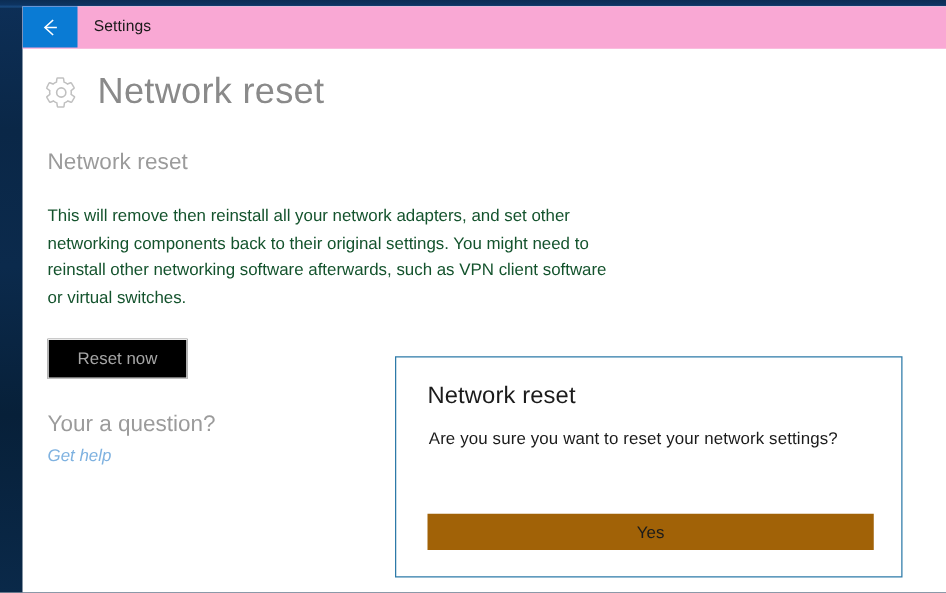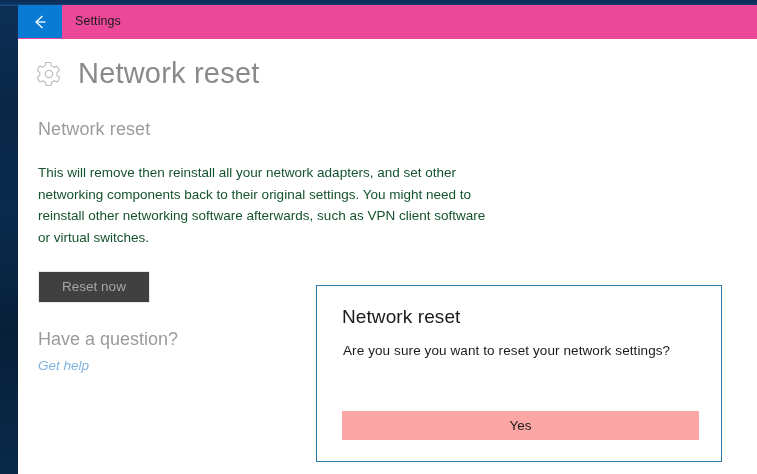--- a/index.html
+++ b/index.html
@@ -43,21 +43,21 @@
     height: 469px;
     background: #ffffff;
     overflow: hidden;
   }
   .titlebar {
     position: absolute;
     left: 0;
     top: 0;
     width: 739px;
     height: 34px;
-    background: #ec4899;
+    background: #f9a8d4;
   }
   .back-button {
     position: absolute;
     left: 0;
     top: 0;
     width: 44px;
     height: 33px;
     background: #0a7bd4;
     display: flex;
     align-items: center;
@@ -123,21 +123,21 @@
   .restart-text {
     font-size: 13.5px;
     color: #9e9e9e;
     margin: 29px 0 0 0;
   }
   .reset-button {
     margin-top: 23px;
     display: inline-block;
     min-width: 78px;
     padding: 7px 16px 8px 16px;
-    background: #404040;
+    background: #000000;
     border: 1px solid #eaeaea;
     color: #a6a6a6;
     font-size: 13.5px;
     font-family: "Liberation Sans", sans-serif;
     text-align: center;
     cursor: default;
   }
   .question-head {
     font-size: 18px;
     font-weight: 400;
@@ -184,21 +184,21 @@
     position: absolute;
     left: 25px;
     top: 125px;
     width: 357px;
     display: flex;
     gap: 3px;
   }
   .dialog-button {
     flex: 1 1 0;
     height: 29px;
-    background: #fca5a5;
+    background: #a16207;
     border: none;
     color: #1b1b1b;
     font-size: 13.5px;
     font-family: "Liberation Sans", sans-serif;
     cursor: pointer;
     display: flex;
     align-items: center;
     justify-content: center;
   }
 </style>
@@ -227,21 +227,21 @@
         <path d="M12 8.6a3.4 3.4 0 1 0 0 6.8 3.4 3.4 0 0 0 0-6.8z" fill="none" stroke="#9a9a9a" stroke-width="1.2"></path>
         <path d="M19.3 13.4c.05-.46.08-.92.08-1.4s-.03-.94-.08-1.4l2.06-1.58a.5.5 0 0 0 .12-.64l-1.95-3.38a.5.5 0 0 0-.6-.22l-2.43.98a7.3 7.3 0 0 0-2.42-1.4l-.37-2.58a.5.5 0 0 0-.5-.42h-3.9a.5.5 0 0 0-.5.42l-.37 2.58a7.3 7.3 0 0 0-2.42 1.4l-2.43-.98a.5.5 0 0 0-.6.22L1.34 8.38a.5.5 0 0 0 .12.64L3.52 10.6c-.05.46-.08.92-.08 1.4s.3.94.08 1.4l-2.06 1.58a.5.5 0 0 0-.12.64l1.95 3.38a.5.5 0 0 0 .6.22l2.43-.98a7.3 7.3 0 0 0 2.42 1.4l.37 2.58a.5.5 0 0 0 .5.42h3.9a.5.5 0 0 0 .5-.42l.37-2.58a7.3 7.3 0 0 0 2.42-1.4l2.43.98a.5.5 0 0 0 .6-.22l1.95-3.38a.5.5 0 0 0-.12-.64z" fill="none" stroke="#9a9a9a" stroke-width="1.1"></path>
       </svg>
       <div class="page-title">Network reset</div>
     </div>
 
     <div class="content">
       <h2 class="section-head">Network reset</h2>
       <p class="body-text">This will remove then reinstall all your network adapters, and set other networking components back to their original settings. You might need to reinstall other networking software afterwards, such as VPN client software or virtual switches.</p>
       <div class="reset-button">Reset now</div>
-      <h3 class="question-head">Have a question?</h3>
+      <h3 class="question-head">Your a question?</h3>
       <a class="get-help-link" href="#">Get help</a>
     </div>
 
   </div>
 
   <div class="dialog">
     <div class="dialog-title">Network reset</div>
     <div class="dialog-message">Are you sure you want to reset your network settings?</div>
     <div class="dialog-buttons">
       <button class="dialog-button">Yes</button>

